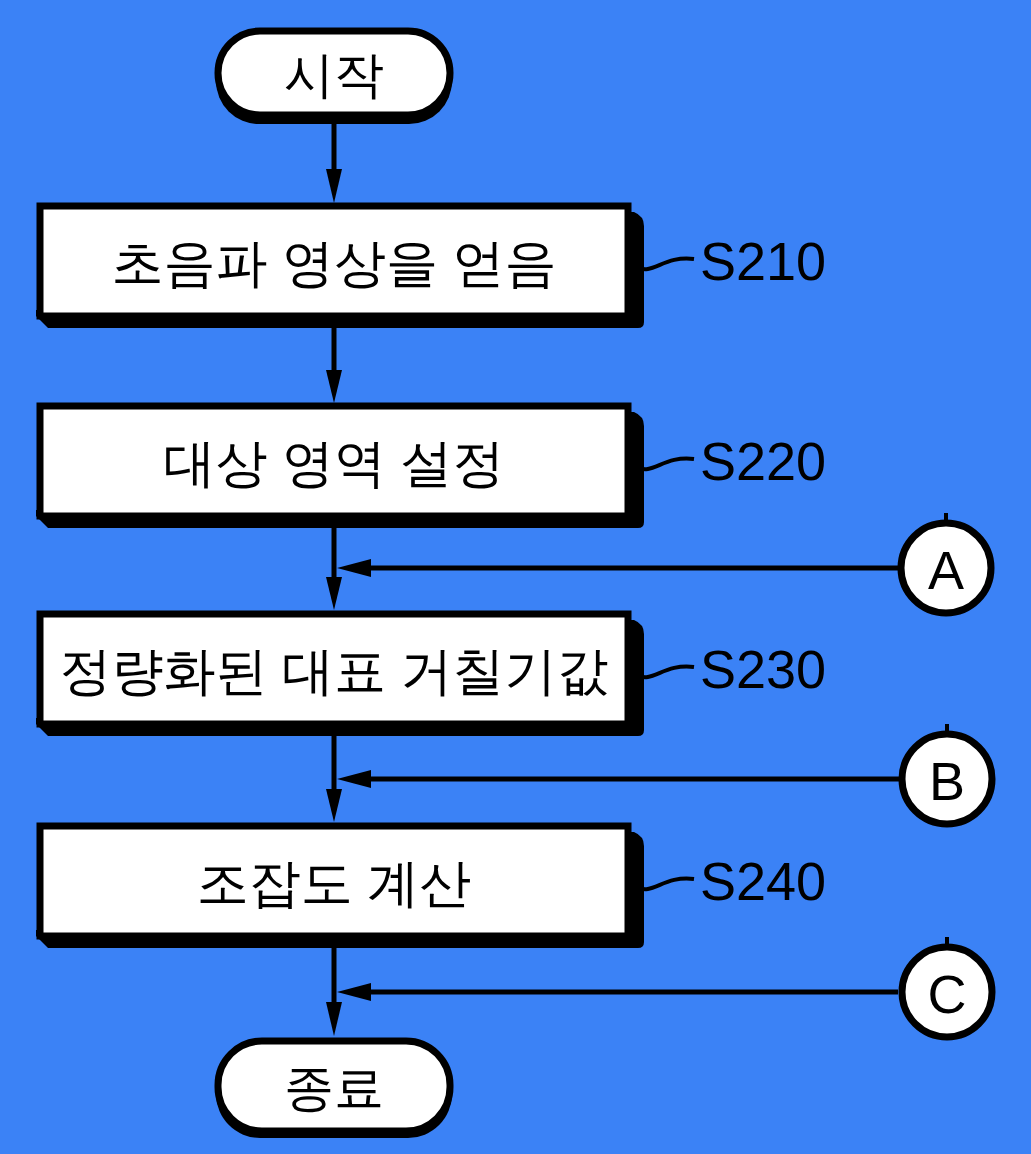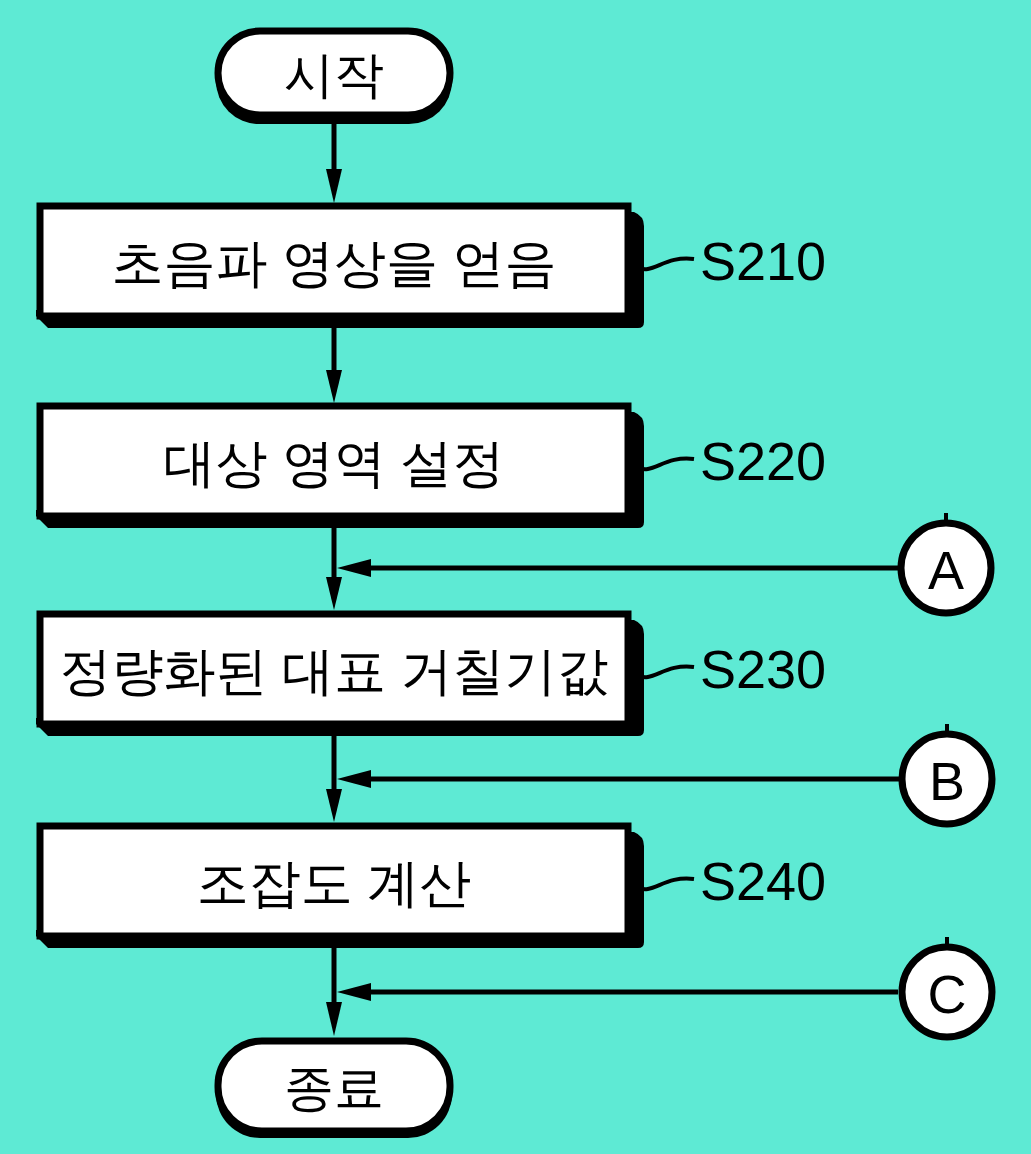--- a/index.html
+++ b/index.html
@@ -3,21 +3,21 @@
 <meta charset="utf-8">
 <style>
   html, body {
     margin: 0;
     padding: 0;
     background: #ffffff;
   }
   .canvas-wrap {
     width: 1031px;
     height: 1154px;
-    background: #5eead4;
+    background: #3b82f6;
     position: relative;
   }
   svg {
     display: block;
   }
   .procbox {
     fill: #ffffff;
     stroke: #000000;
     stroke-width: 7;
   }

